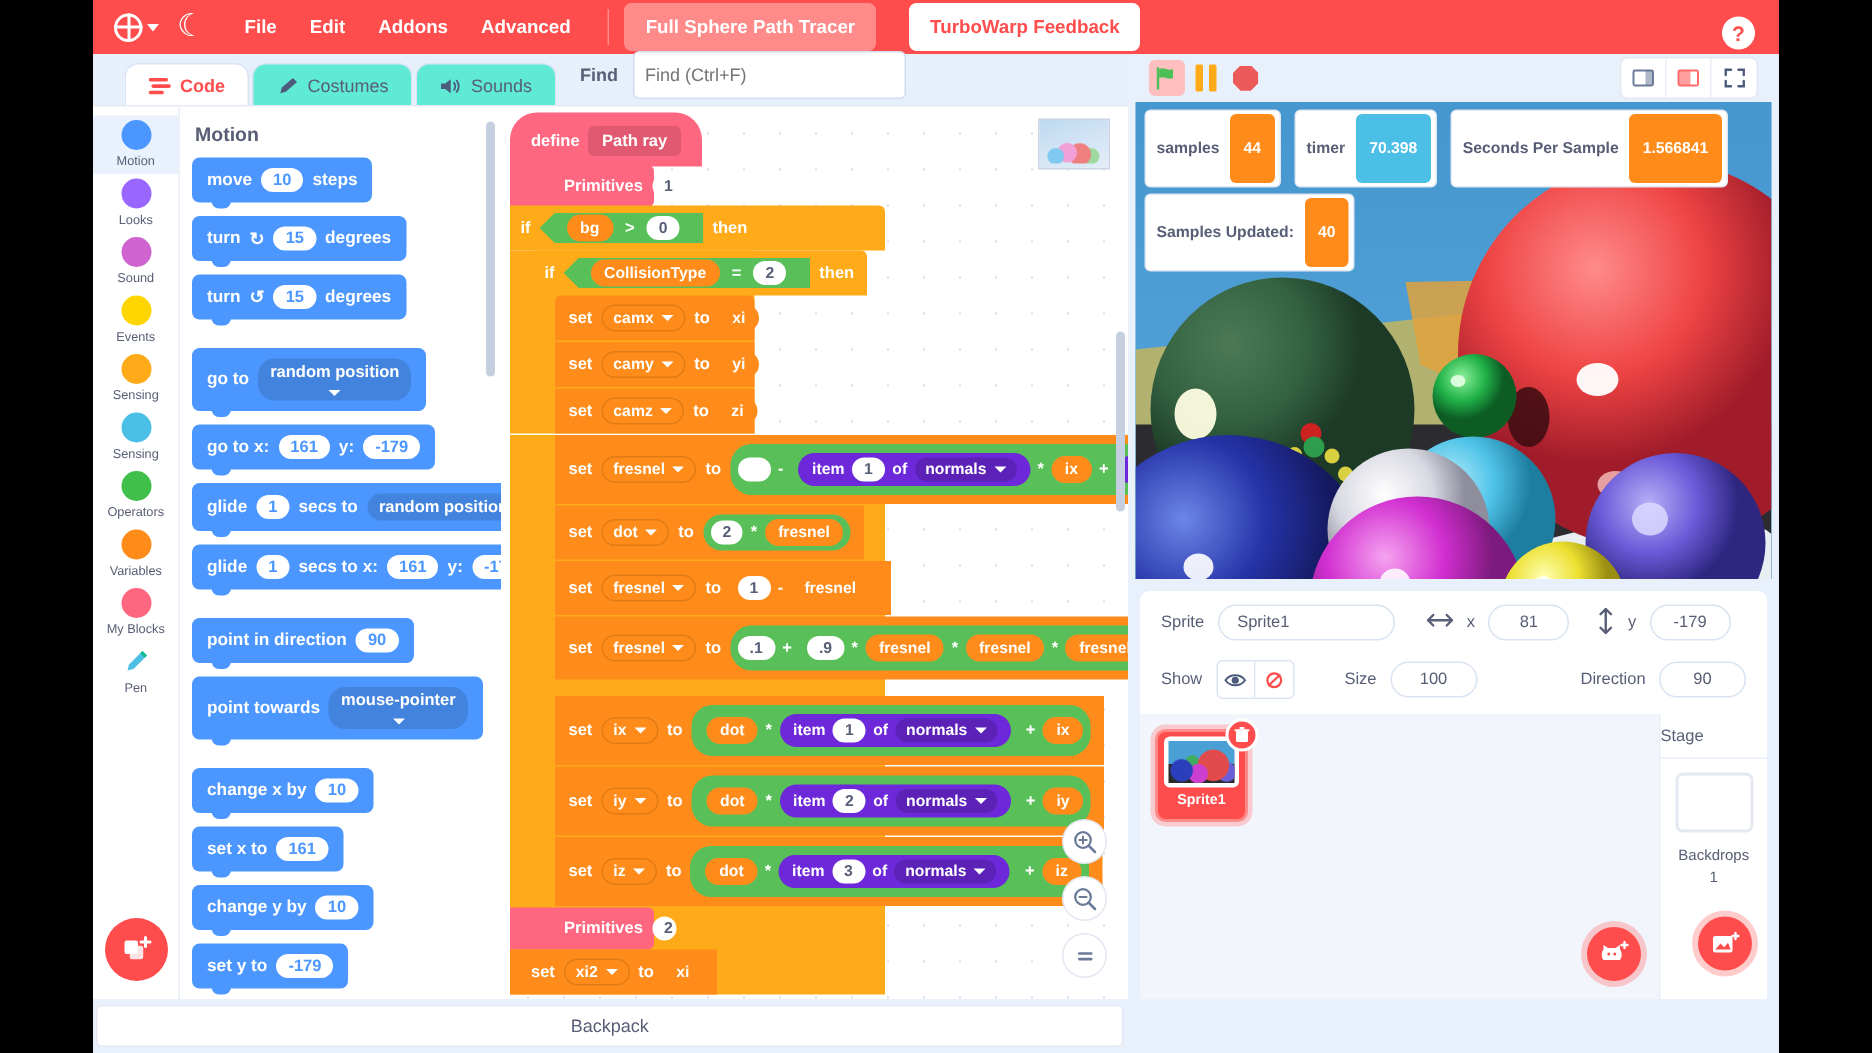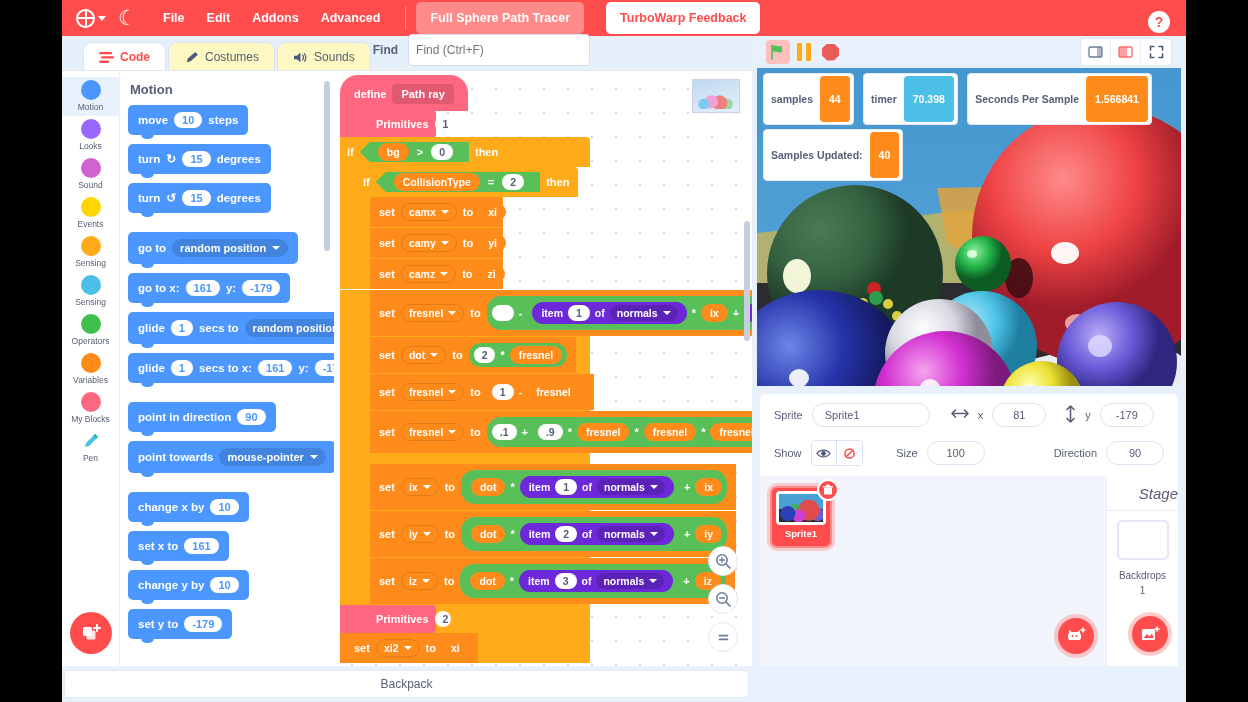--- a/index.html
+++ b/index.html
@@ -26,25 +26,25 @@
   .help-btn { position: absolute; right: 16px; top: 11px; width: 22px; height: 22px; border-radius: 50%;
               background: #fff; color: #ff4c4c; font-size: 14px; font-weight: bold; text-align: center; line-height: 22px; cursor: pointer; }
 
   
   .workspace { display: flex; height: 630px; }
   .left-col { width: 690px; display: flex; flex-direction: column; background: #e6f0fb; }
   .right-col { width: 434px; background: #e8f0fb; display: flex; flex-direction: column; }
 
   
   .tabbar { height: 34px; display: flex; align-items: flex-end; padding-left: 21px; gap: 2px; position: relative; }
-  .tab { display: flex; align-items: center; gap: 6px; background: #fef9c3; border: 1px solid #dbe2f5; border-bottom: none;
+  .tab { display: flex; align-items: center; gap: 6px; background: #5eead4; border: 1px solid #dbe2f5; border-bottom: none;
          border-radius: 9px 9px 0 0; padding: 7px 15px 6px; font-size: 12px; color: #575e75; cursor: pointer; }
   .tab.active { background: #fff; color: #ff4c4c; font-weight: bold; }
   .tab .ti { width: 15px; height: 13px; }
-  .findbar { display: flex; align-items: center; gap: 10px; padding-bottom: 4px; }
+  .findbar { display: flex; align-items: center; gap: 10px; margin-left: 14px; padding-bottom: 4px; }
   .find-label { font-size: 12px; font-weight: bold; color: #575e75; }
   .find-input { width: 182px; height: 32px; border: 1px solid #d3dcf0; border-radius: 4px; background: #fff;
                 font-size: 12px; color: #8a93a8; padding: 0 7px; outline: none; font-family: inherit; }
 
   
   .blocks-area { flex: 1; display: flex; background: #fff; border-top: 1px solid #e3e8f2; position: relative; overflow: hidden; }
 
   .cat-col { width: 58px; background: #fff; border-right: 1px solid #e9eef7; padding-top: 6px; position: relative; }
   .cat { display: flex; flex-direction: column; align-items: center; padding: 3px 0 4px; cursor: pointer; }
   .cat.sel { background: #e9f1fc; }
@@ -60,21 +60,21 @@
   .pal-head { font-size: 13px; font-weight: bold; color: #575e75; margin: 3px 0 8px 2px; }
   .pal-scroll { position: absolute; right: 4px; top: 10px; width: 6px; height: 170px; background: #c6cfe0; border-radius: 3px; }
 
   
   .blk { position: relative; display: inline-flex; align-items: center; gap: 6px; color: #fff; font-size: 11.5px;
          font-weight: bold; border-radius: 5px; padding: 7px 10px; margin-bottom: 9px; white-space: nowrap; cursor: pointer; }
   .blk.motion { background: #4c97ff; }
   .blk:after { content: ""; position: absolute; left: 13px; bottom: -4px; width: 13px; height: 5px;
                border-radius: 0 0 6px 6px; background: inherit; }
   .oval { background: #fff; color: #4c97ff; border-radius: 11px; padding: 2px 8px; font-size: 11px; font-weight: bold; min-width: 16px; text-align: center; }
-  .drop { background: rgba(0,0,0,.13); color: #fff; border-radius: 11px; padding: 3px 8px; font-size: 11px; display: inline-flex; align-items: center; gap: 6px; }
+  .drop { background: rgba(0,0,0,.13); color: #fff; border-radius: 11px; padding: 3px 8px; font-size: 11px; display: inline-flex; align-items: center; gap: 6px; flex-direction: column; }
   .dc { width: 0; height: 0; border-left: 4px solid transparent; border-right: 4px solid transparent; border-top: 4px solid #fff; }
   .spin { display: inline-block; font-size: 12px; }
 
   
   .canvas { flex: 1; background: #fff; position: relative; overflow: hidden;
             background-image: radial-gradient(#d6dbe5 1px, transparent 1px); background-size: 24px 24px; background-position: 6px 6px; }
   .canvas-thumb { position: absolute; right: 12px; top: 8px; width: 48px; height: 34px; border: 1px solid #ccd4e6;
                   background: linear-gradient(160deg,#bcd9ef 0%,#cfe2f4 40%,#e3eef8 100%); }
   .canvas-thumb:after { content: ""; position: absolute; left: 4px; bottom: 3px; right: 4px; height: 16px;
      background: radial-gradient(circle at 18% 70%, #7fc8f0 5px, transparent 6px),
@@ -145,21 +145,21 @@
   .spr-thumb:before { content: ""; position: absolute; inset: 3px; z-index: 2;
      background: radial-gradient(circle at 20% 70%, #2b3fbb 7px, transparent 8px),
                  radial-gradient(circle at 45% 78%, #cc3fd0 6px, transparent 7px),
                  radial-gradient(circle at 68% 58%, #e14b4b 10px, transparent 11px),
                  radial-gradient(circle at 88% 74%, #6a5fd8 6px, transparent 7px),
                  radial-gradient(circle at 36% 50%, #3fae5f 4px, transparent 5px); }
   .spr-name { font-size: 9.5px; color: #fff; font-weight: bold; margin-top: 3px; }
   .del-badge { position: absolute; right: -9px; top: -9px; width: 22px; height: 22px; border-radius: 50%;
                background: #ff4c4c; border: 2px solid #fff; display: flex; align-items: center; justify-content: center; cursor: pointer; }
   .stage-col { width: 72px; background: #fff; border-left: 1px solid #e8edf7; }
-  .stage-col-h { text-align: right; font-size: 15px; color: #575e75; padding: 9px 0 8px; border-bottom: 1px solid #e8edf7; font-style: italic; }
+  .stage-col-h { text-align: left; font-size: 11px; color: #575e75; padding: 9px 0 8px; border-bottom: 1px solid #e8edf7; }
   .stage-thumb { width: 52px; height: 40px; margin: 9px auto 0; background: #fff; border: 2px solid #e3e8f2; border-radius: 5px; cursor: pointer; }
   .bk-lb { text-align: center; font-size: 10px; color: #575e75; margin-top: 10px; }
   .bk-n { text-align: center; font-size: 10px; color: #575e75; margin-top: 4px; }
 
   .addbtns { position: absolute; right: 12px; bottom: 12px; }
   .addbtn { width: 36px; height: 36px; border-radius: 50%; background: #ff4c4c; display: flex; align-items: center;
             justify-content: center; cursor: pointer; box-shadow: 0 0 0 4px rgba(255,110,110,.35); }
 
   
   .backpack { height: 28px; margin: 0; background: #fff; border: 1px solid #e3e8f2; border-radius: 4px;

